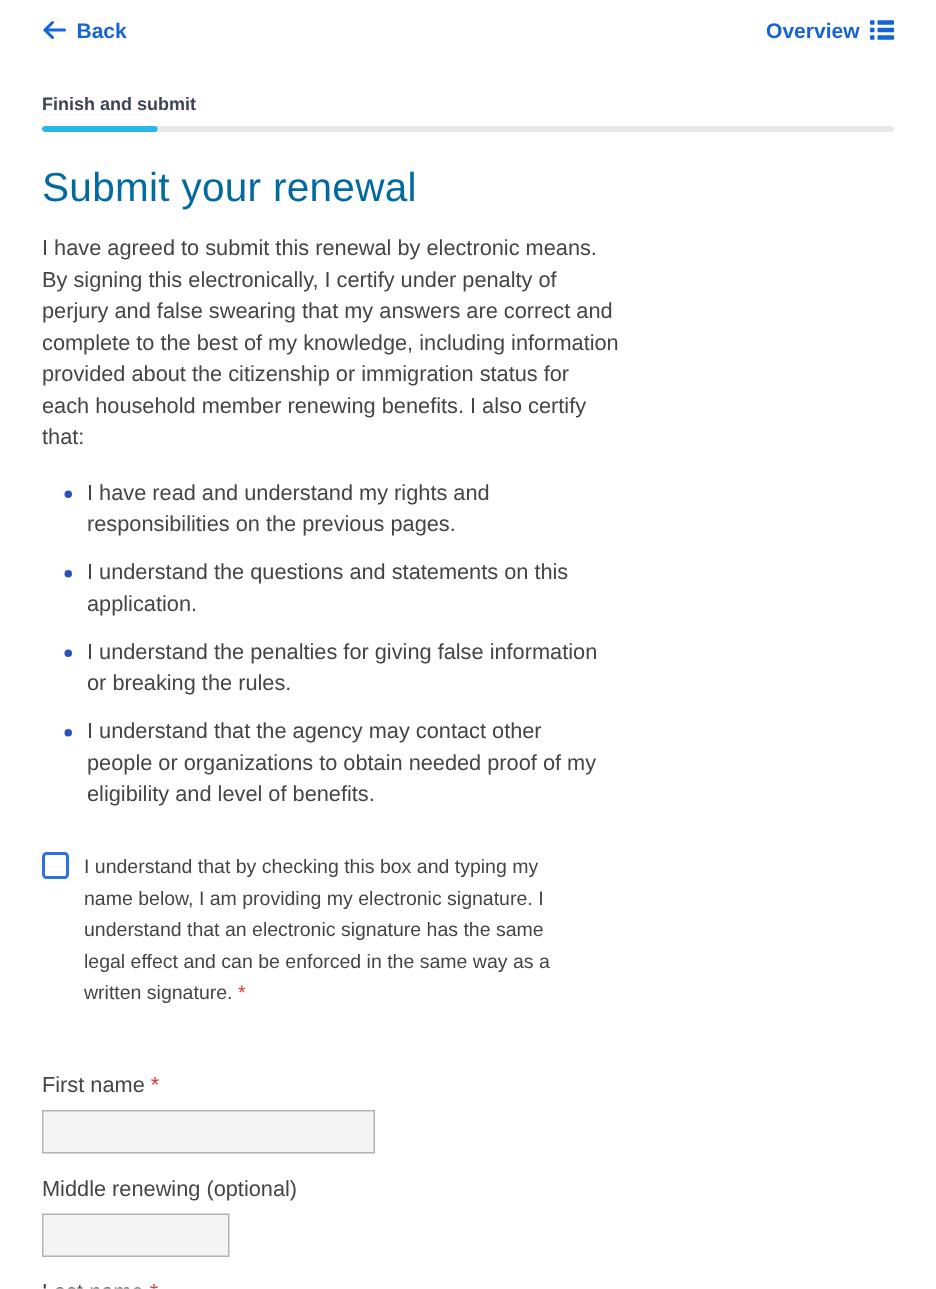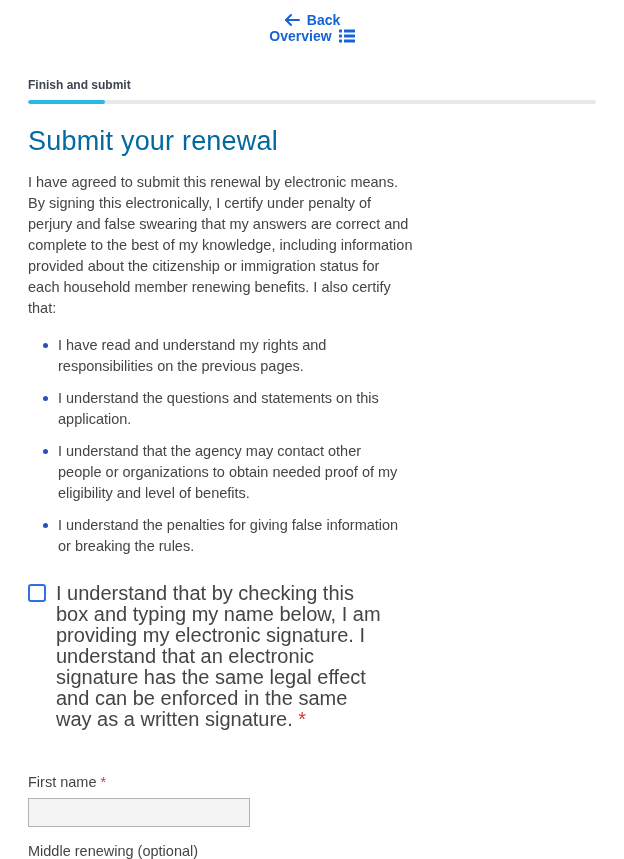--- a/index.html
+++ b/index.html
@@ -9,24 +9,23 @@
     background: #ffffff;
     color: #454545;
     overflow: hidden;
     position: relative;
   }
   .page { padding: 0 28px; }
 
   
   .topbar {
     display: flex;
-    justify-content: center;
+    justify-content: space-between;
     align-items: center;
     padding: 12px 0 4px 0;
-    flex-direction: column;
   }
   .nav-link {
     display: inline-flex;
     align-items: center;
     gap: 7px;
     color: #1464d7;
     font-weight: bold;
     font-size: 14px;
     text-decoration: none;
     cursor: pointer;
@@ -106,21 +105,21 @@
     flex: 0 0 auto;
     width: 18px;
     height: 18px;
     border: 2px solid #2f6fe4;
     border-radius: 3px;
     background: #ffffff;
     cursor: pointer;
     margin-top: 1px;
   }
   .signature-label {
-    font-size: 20px;
+    font-size: 13px;
     line-height: 21px;
     max-width: 330px;
     color: #454545;
   }
   .required { color: #d83933; }
 
   
   .fields { margin-top: 44px; }
   .field-label {
     font-size: 14.5px;
@@ -179,22 +178,22 @@
     </div>
   </div>
 
   <h1 class="page-title">Submit your renewal</h1>
 
   <p class="intro">I have agreed to submit this renewal by electronic means. By signing this electronically, I certify under penalty of perjury and false swearing that my answers are correct and complete to the best of my knowledge, including information provided about the citizenship or immigration status for each household member renewing benefits. I also certify that:</p>
 
   <ul class="cert-list">
     <li>I have read and understand my rights and responsibilities on the previous pages.</li>
     <li>I understand the questions and statements on this application.</li>
+    <li>I understand the penalties for giving false information or breaking the rules.</li>
     <li>I understand that the agency may contact other people or organizations to obtain needed proof of my eligibility and level of benefits.</li>
-    <li>I understand the penalties for giving false information or breaking the rules.</li>
   </ul>
 
   <div class="signature-row">
     <span class="checkbox" role="checkbox" aria-checked="false"></span>
     <label class="signature-label"><span>I understand that by checking this box and typing my name below, I am providing my electronic signature. I understand that an electronic signature has the same legal effect and can be enforced in the same way as a written signature.</span> <span class="required">*</span></label>
   </div>
 
   <div class="fields">
 
     <div class="field-label"><span>First name</span> <span class="required">*</span></div>

